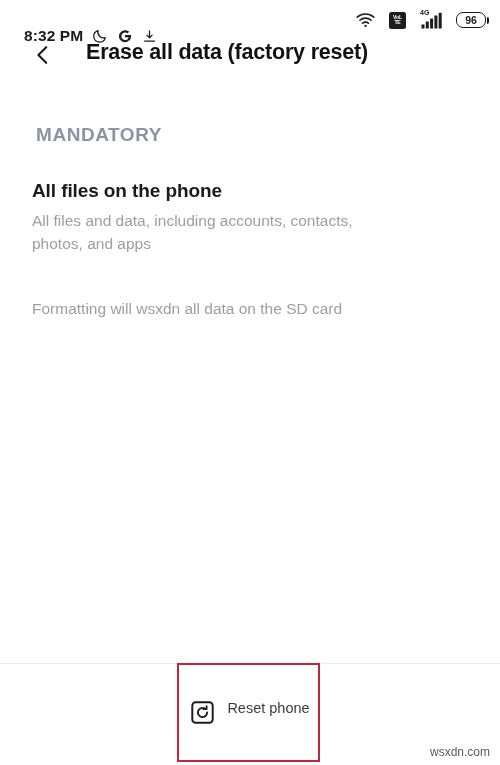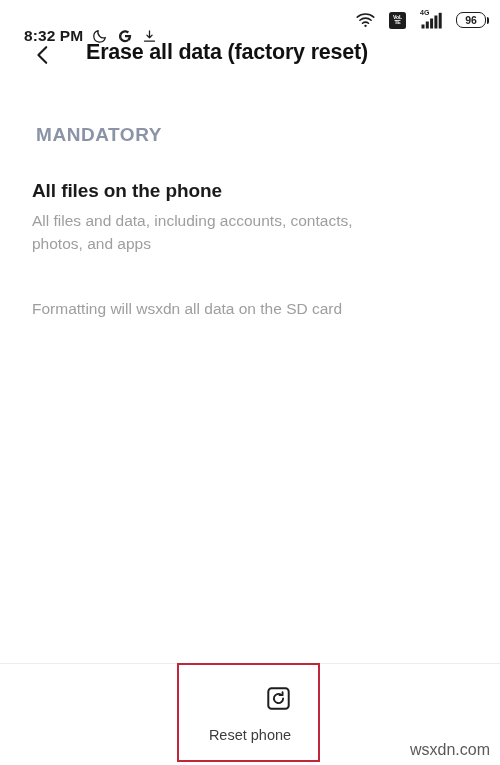--- a/index.html
+++ b/index.html
@@ -170,22 +170,22 @@
     height: 102px;
     border-top: 1px solid #ededed;
     display: flex;
     align-items: center;
     justify-content: center;
     box-sizing: border-box;
     background: #ffffff;
   }
   .reset-action {
     display: flex;
-    flex-direction: column;
-    align-items: flex-end;
+    flex-direction: row;
+    align-items: flex-start;
     justify-content: center;
     gap: 12px;
     cursor: pointer;
     padding: 8px 18px;
   }
   .reset-label {
     font-size: 14.5px;
     color: #3c3c3c;
   }
 
@@ -200,21 +200,21 @@
     box-sizing: border-box;
     pointer-events: none;
     z-index: 5;
   }
 
   
   .watermark {
     position: absolute;
     right: 10px;
     bottom: 6px;
-    font-size: 16px;
+    font-size: 12px;
     color: #5a5a5a;
     z-index: 6;
   }
 </style>
 </head>
 <body>
 
 <div class="status-bar">
   <div class="status-left">
     <span class="status-time">8:32 PM</span>

